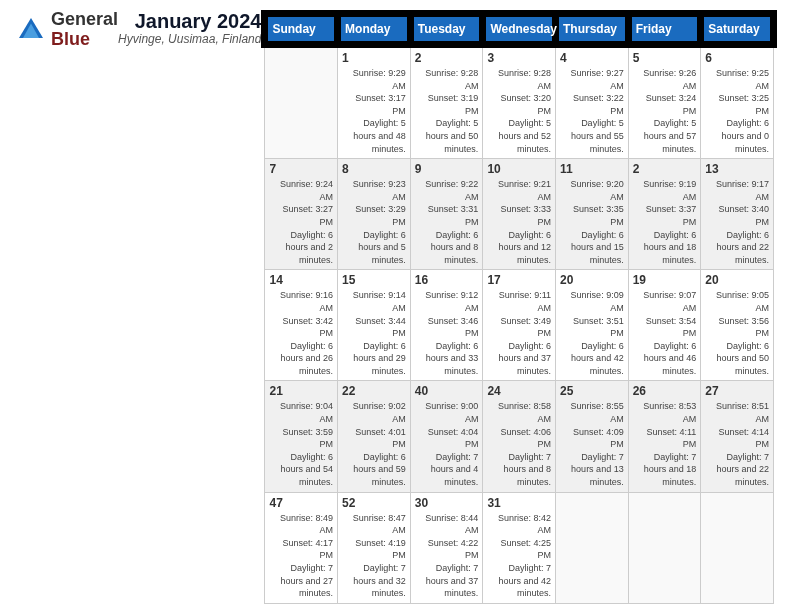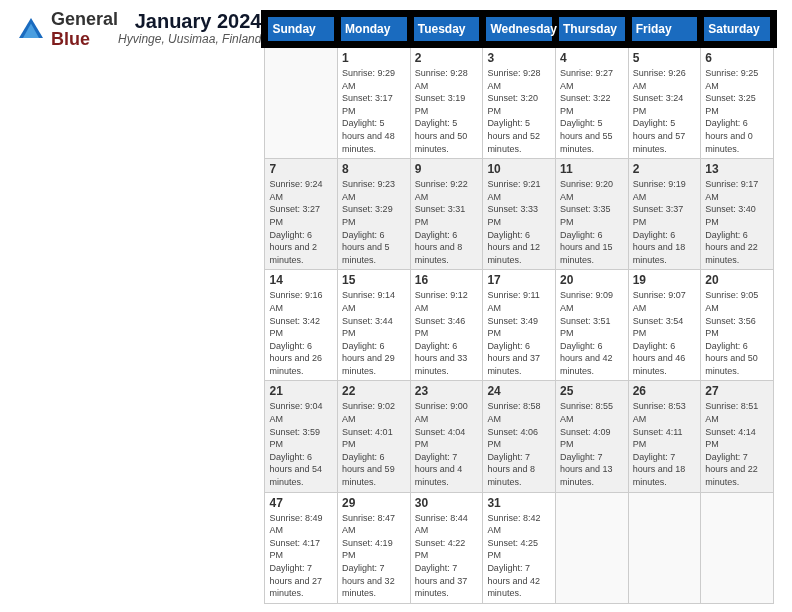--- a/index.html
+++ b/index.html
@@ -86,20 +86,21 @@
       font-size: 12px;
       font-weight: bold;
       color: #333;
       display: block;
       margin-bottom: 2px;
     }
     .day-info {
       font-size: 9px;
       color: #444;
       line-height: 1.4;
+      text-align: right;
     }
     .row-shade td {
       background: #f0f0f0;
     }
   </style>
 </head>
 <body>
 
 <div class="page">
   <div class="header">
@@ -222,21 +223,21 @@
         <tr class="row-shade">
           <td>
             <span class="day-num">21</span>
             <div class="day-info">Sunrise: 9:04 AM<br>Sunset: 3:59 PM<br>Daylight: 6 hours and 54 minutes.</div>
           </td>
           <td>
             <span class="day-num">22</span>
             <div class="day-info">Sunrise: 9:02 AM<br>Sunset: 4:01 PM<br>Daylight: 6 hours and 59 minutes.</div>
           </td>
           <td>
-            <span class="day-num">23</span>
+            <span class="day-num">40</span>
             <div class="day-info">Sunrise: 9:00 AM<br>Sunset: 4:04 PM<br>Daylight: 7 hours and 4 minutes.</div>
           </td>
           <td>
             <span class="day-num">24</span>
             <div class="day-info">Sunrise: 8:58 AM<br>Sunset: 4:06 PM<br>Daylight: 7 hours and 8 minutes.</div>
           </td>
           <td>
             <span class="day-num">25</span>
             <div class="day-info">Sunrise: 8:55 AM<br>Sunset: 4:09 PM<br>Daylight: 7 hours and 13 minutes.</div>
           </td>
@@ -248,21 +249,21 @@
             <span class="day-num">27</span>
             <div class="day-info">Sunrise: 8:51 AM<br>Sunset: 4:14 PM<br>Daylight: 7 hours and 22 minutes.</div>
           </td>
         </tr>
         <tr>
           <td>
             <span class="day-num">47</span>
             <div class="day-info">Sunrise: 8:49 AM<br>Sunset: 4:17 PM<br>Daylight: 7 hours and 27 minutes.</div>
           </td>
           <td>
-            <span class="day-num">29</span>
+            <span class="day-num">52</span>
             <div class="day-info">Sunrise: 8:47 AM<br>Sunset: 4:19 PM<br>Daylight: 7 hours and 32 minutes.</div>
           </td>
           <td>
             <span class="day-num">30</span>
             <div class="day-info">Sunrise: 8:44 AM<br>Sunset: 4:22 PM<br>Daylight: 7 hours and 37 minutes.</div>
           </td>
           <td>
             <span class="day-num">31</span>
             <div class="day-info">Sunrise: 8:42 AM<br>Sunset: 4:25 PM<br>Daylight: 7 hours and 42 minutes.</div>
           </td>

